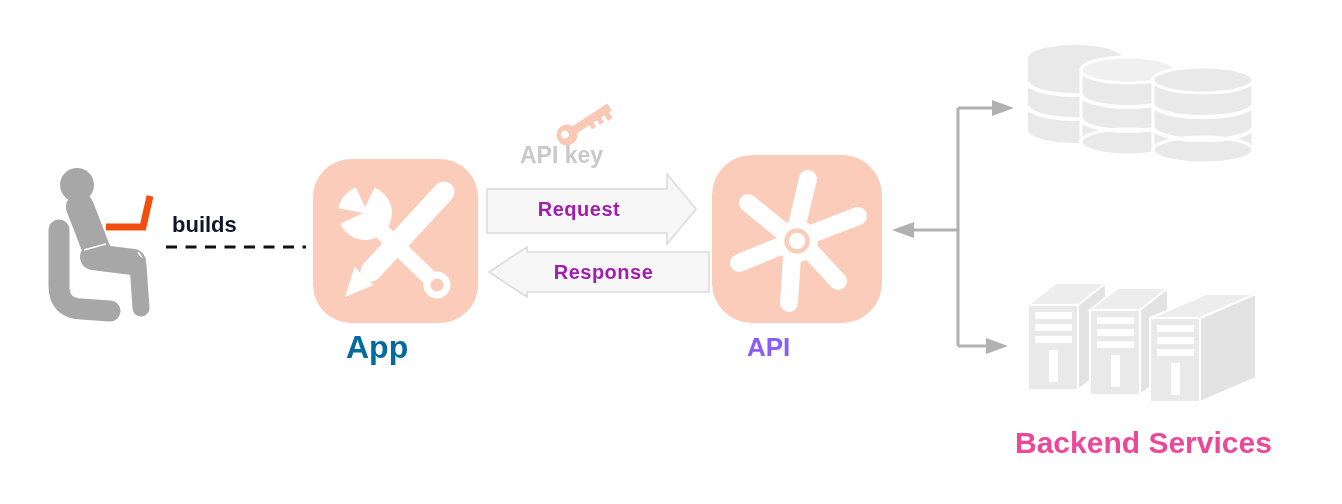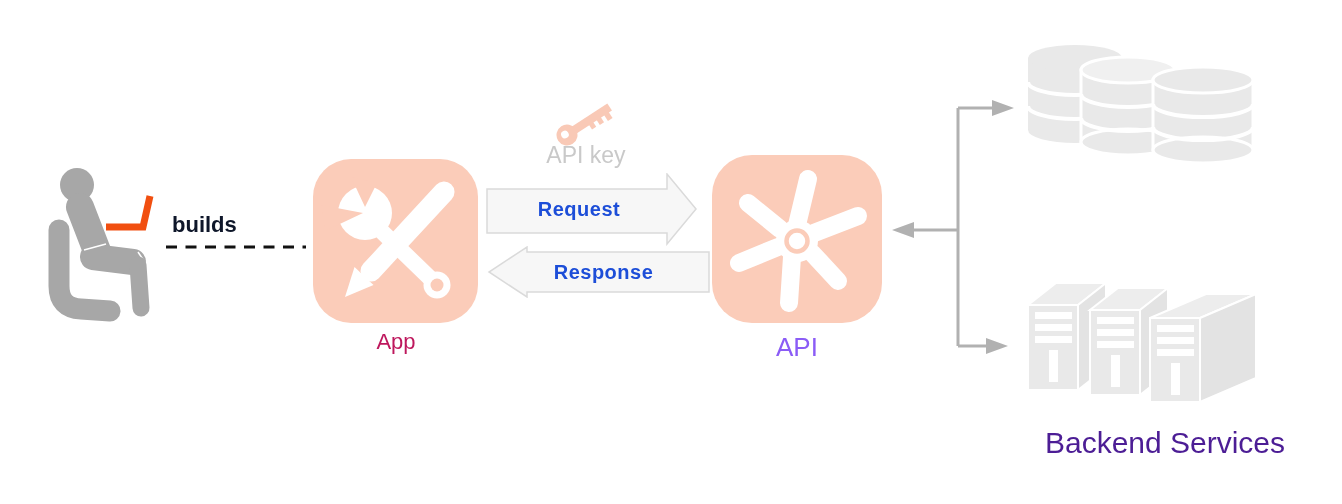--- a/index.html
+++ b/index.html
@@ -13,50 +13,50 @@
     overflow: hidden;
   }
   .abs { position: absolute; }
   .label-black {
     color: #0f172a;
     font-weight: bold;
     text-align: left;
   }
   .label-faded {
     color: #c8c8c8;
-    font-weight: normal;
-    text-align: center;
+    font-weight: bold;
+    text-align: left;
   }
   .dev-label { left: 5px; top: 322px; width: 200px; font-size: 24px; }
   .builds-label { left: 172px; top: 212px; width: 120px; font-size: 22px; }
   .app-tile {
     left: 313px; top: 159px; width: 165px; height: 164px;
     background: #fbccb9; border-radius: 38px;
   }
   .api-tile {
     left: 712px; top: 155px; width: 170px; height: 168px;
     background: #fbccb9; border-radius: 40px;
   }
-  .app-label { left: 346px; top: 329px; width: 100px; font-size: 22px; color: #be185d; }
+  .app-label { left: 346px; top: 329px; width: 100px; font-size: 32px; color: #0369a1; }
   .api-label { left: 747px; top: 332px; width: 100px; font-size: 26px; color: #8b5cf6; }
   .apikey-label { left: 520px; top: 142px; width: 132px; font-size: 23px; color: #c9c9c9; }
   .arrow-box { display: flex; align-items: center; justify-content: center; }
   .arrow-box svg { position: absolute; left: 0; top: 0; }
   .arrow-text {
     position: relative;
-    color: #1d4ed8; font-weight: bold; font-size: 20px;
+    color: #a21caf; font-weight: bold; font-size: 20px;
     letter-spacing: 0.5px;
   }
   .req-arrow { left: 486px; top: 173px; width: 212px; height: 73px; }
   .resp-arrow { left: 487px; top: 246px; width: 223px; height: 52px; }
   .db-label {
     left: 1043px; top: 172px; width: 200px; font-size: 23px;
     line-height: 28px; color: #c9c9c9;
   }
-  .services-label { left: 1015px; top: 426px; width: 300px; font-size: 30px; color: #4c1d95; }
+  .services-label { left: 1015px; top: 426px; width: 300px; font-size: 30px; color: #ec4899; }
 </style>
 </head>
 <body>
 
 <div class="canvas">
 
   <svg class="abs" style="left:40px; top:158px;" width="132" height="168" viewBox="0 0 132 168">
 
     <path d="M 19 72 L 19 128 Q 19 150 41 151 L 70 153" fill="none" stroke="#a7a7a7" stroke-width="21" stroke-linecap="round"></path>
 

